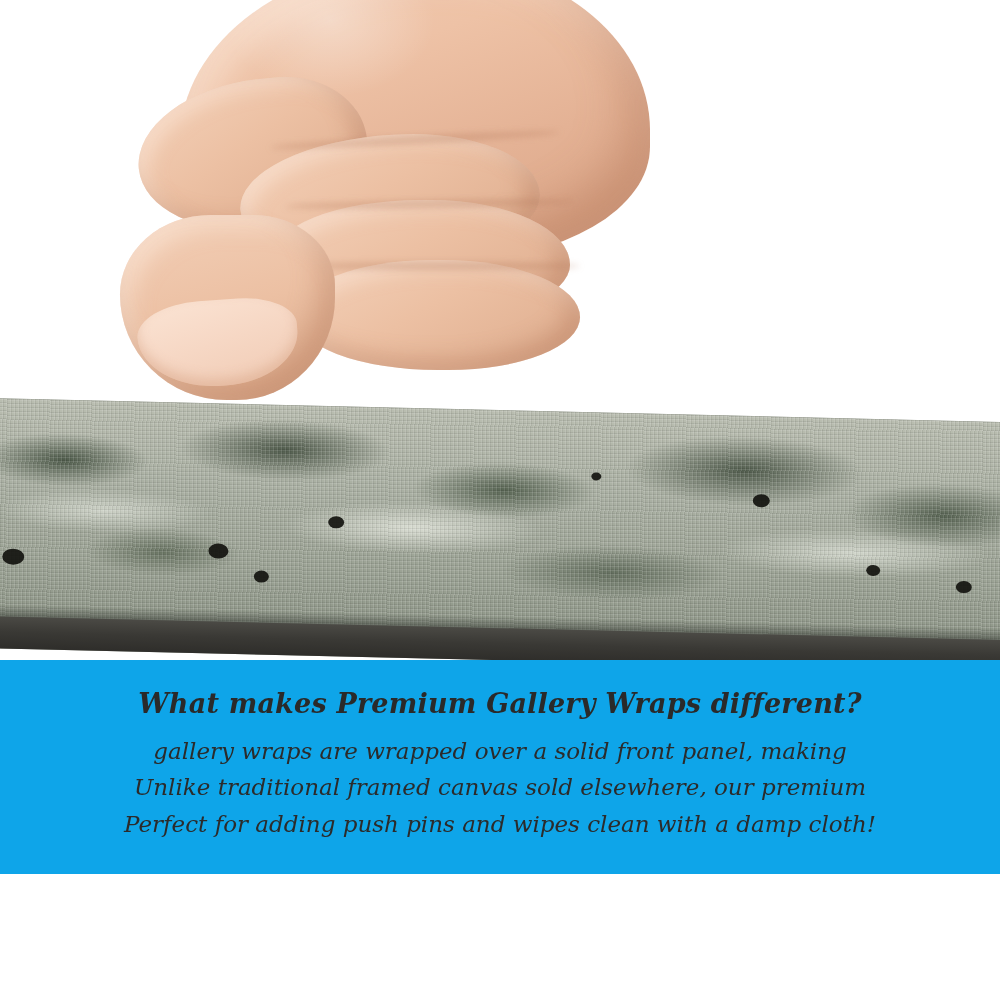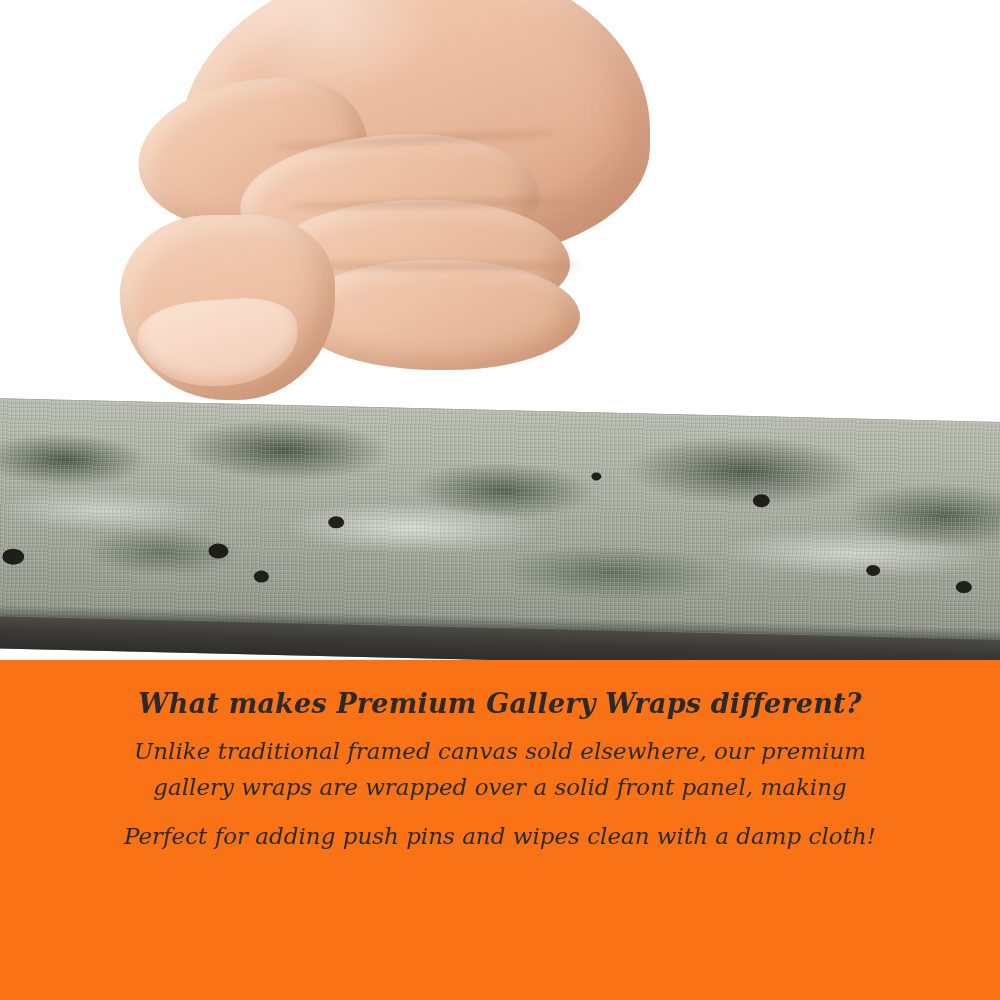--- a/index.html
+++ b/index.html
@@ -9,22 +9,22 @@
   }
   body {
     width: 1000px;
     height: 1000px;
     overflow: hidden;
     font-family: "DejaVu Sans", sans-serif;
   }
   .page {
     position: relative;
     width: 1000px;
-    height: 1000px;
-    background: #f97316;
+    height: 874px;
+    background: #0ea5e9;
   }
 
   
   .photo {
     position: absolute;
     left: 0;
     top: 0;
     width: 1000px;
     height: 660px;
     overflow: hidden;
@@ -173,21 +173,20 @@
     margin: 0 0 14px 0;
   }
   .caption p {
     margin: 0;
     font-size: 23px;
     font-style: italic;
     line-height: 1.58;
     color: #2b2b2b;
   }
   .caption .lastline {
-    margin-top: 12px;
   }
 </style>
 </head>
 <body>
 
 <div class="page">
 
   <div class="photo">
 
     <div class="hand">
@@ -216,18 +215,18 @@
       <div class="spot" style="left:974px; top:160px; width:16px; height:12px;"></div>
       <div class="spot" style="left:607px; top:60px;  width:10px; height:8px;"></div>
       <div class="shadowline"></div>
       <div class="side"></div>
     </div>
 
   </div>
 
   <div class="caption">
     <div class="headline">What makes Premium Gallery Wraps different?</div>
+    <p>gallery wraps are wrapped over a solid front panel, making</p>
     <p>Unlike traditional framed canvas sold elsewhere, our premium</p>
-    <p>gallery wraps are wrapped over a solid front panel, making</p>
     <p class="lastline">Perfect for adding push pins and wipes clean with a damp cloth!</p>
   </div>
 
 </div>
 
 </body></html>

